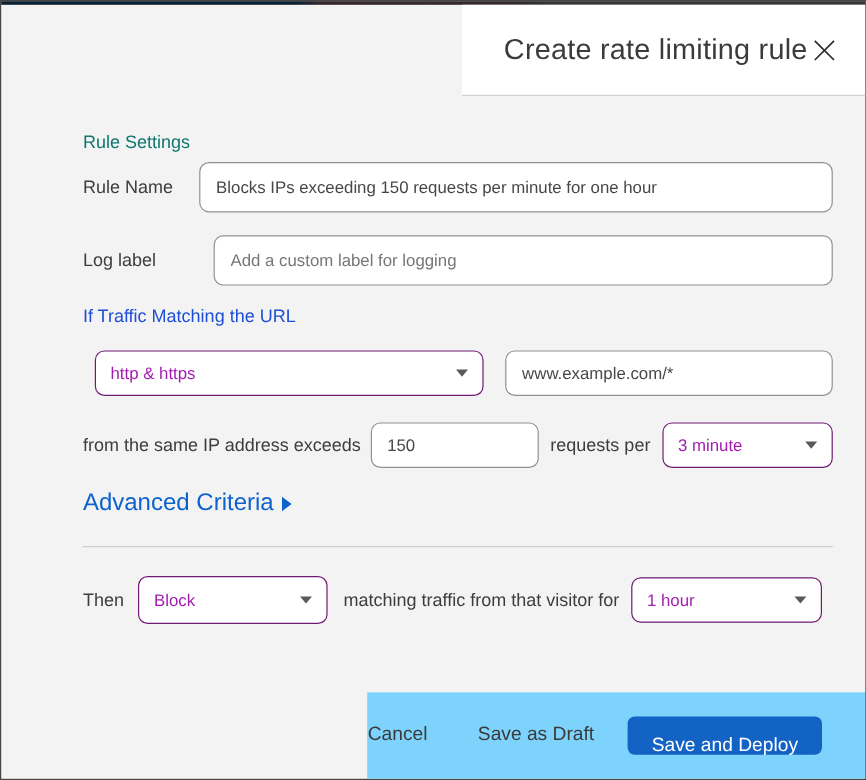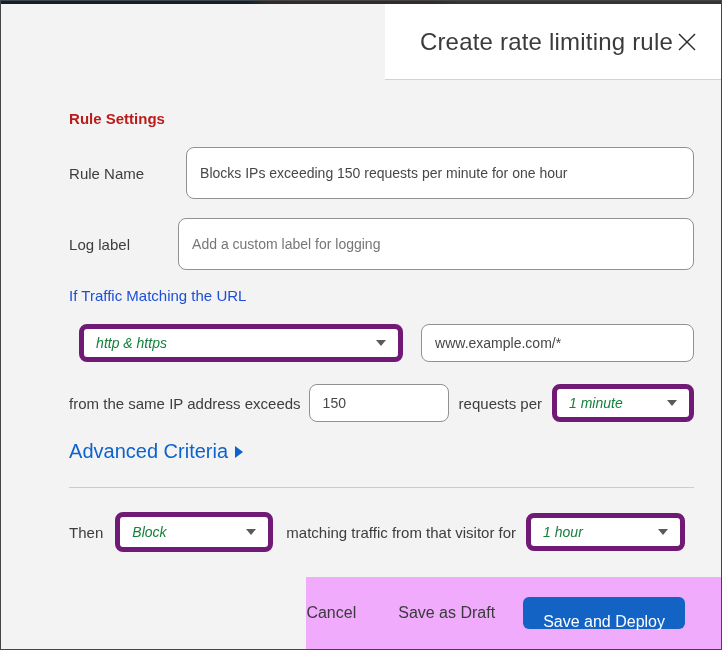--- a/index.html
+++ b/index.html
@@ -41,58 +41,57 @@
     cursor:pointer; background:none; border:none;
   }
   .body {
     flex:1 1 auto;
     background:#f4f3f3;
     padding:0 27px 0 18px;
     overflow:hidden;
   }
   .section-heading {
     margin-top:30px;
-    font-size:15px; font-weight:700; color:#b91c1c;
+    font-size:15px; font-weight:400; color:#0f766e;
   }
   .field-row { display:flex; align-items:center; }
-  .field-row.rule-name { margin-top:20px;gap:20px; }
+  .field-row.rule-name { margin-top:8px; }
   .field-row.log-label { margin-top:19px;gap:12px; }
   .field-label {
     width:97px; flex:0 0 auto;
     font-size:15px; color:#3d3d3d;
   }
   input.text-input {
-    height:52px; width:100%;
+    height:42px; width:100%;
     border:1px solid #919191; border-radius:8px;
     background:#fff; outline:none;
     font-family:"Liberation Sans","DejaVu Sans",sans-serif;
     font-size:14px; color:#474747;
     padding:0 13px;
   }
   input.text-input::placeholder { color:#767676; opacity:1; }
   .flex-grow { flex:1 1 auto; }
   .intro-text {
     margin-top:17px;
     font-size:15px; color:#1d4ed8;
   }
   .scheme-row {
     margin-top:20px;
     display:flex; align-items:center; gap:18px;
     padding-left:10px;
   }
   .select-box {
     height:38px;
-    border:5px solid #701a75; border-radius:8px;
+    border:1px solid #701a75; border-radius:8px;
     background:#fff;
     display:flex; align-items:center;
     padding:0 12px;
-    font-size:14px; color:#15803d;
+    font-size:14px; color:#a21caf;
     cursor:pointer;
     justify-content:space-between;
-    font-style:italic;
   }
   .select-box .caret {
     width:0; height:0;
     border-left:5px solid transparent;
     border-right:5px solid transparent;
     border-top:6px solid #5a5a5a;
     margin-left:10px;
   }
   .scheme-select { width:324px; flex:0 0 auto; }
   .threshold-row {
@@ -120,21 +119,21 @@
     height:0;
   }
   .then-row {
     margin-top:24px;
     display:flex; align-items:center;
   }
   .action-select { width:158px; flex:0 0 auto; margin:0 13px 0 12px; height:40px; }
   .duration-select { width:159px; flex:0 0 auto; margin-left:10px; height:38px; }
   .footer {
     flex:0 0 auto;
-    height:72px; background:#f0abfc;
+    height:72px; background:#7dd3fc;
     display:flex; align-items:center; justify-content:flex-end;
     padding-right:36px;
   }
   .text-button {
     background:none; border:none; cursor:pointer;
     font-family:"Liberation Sans","DejaVu Sans",sans-serif;
     font-size:16px; color:#3a3a3a;
   }
   .btn-cancel { margin-right:42px; }
   .btn-draft { margin-right:28px; }
@@ -191,21 +190,21 @@
       </div>
     </div>
 
     <div class="threshold-row">
       <span class="inline-text">from the same IP address exceeds</span>
       <span class="threshold-input-wrap">
         <input class="text-input" type="text" readonly="" style="height: 38px;" value="150">
       </span>
       <span class="inline-text">requests per</span>
       <div class="select-box period-select">
-        <span>1 minute</span>
+        <span>3 minute</span>
         <span class="caret"></span>
       </div>
     </div>
 
     <a class="advanced-link">
       <span>Advanced Criteria</span>
       <span class="tri-right"></span>
     </a>
 
     <hr class="divider">

